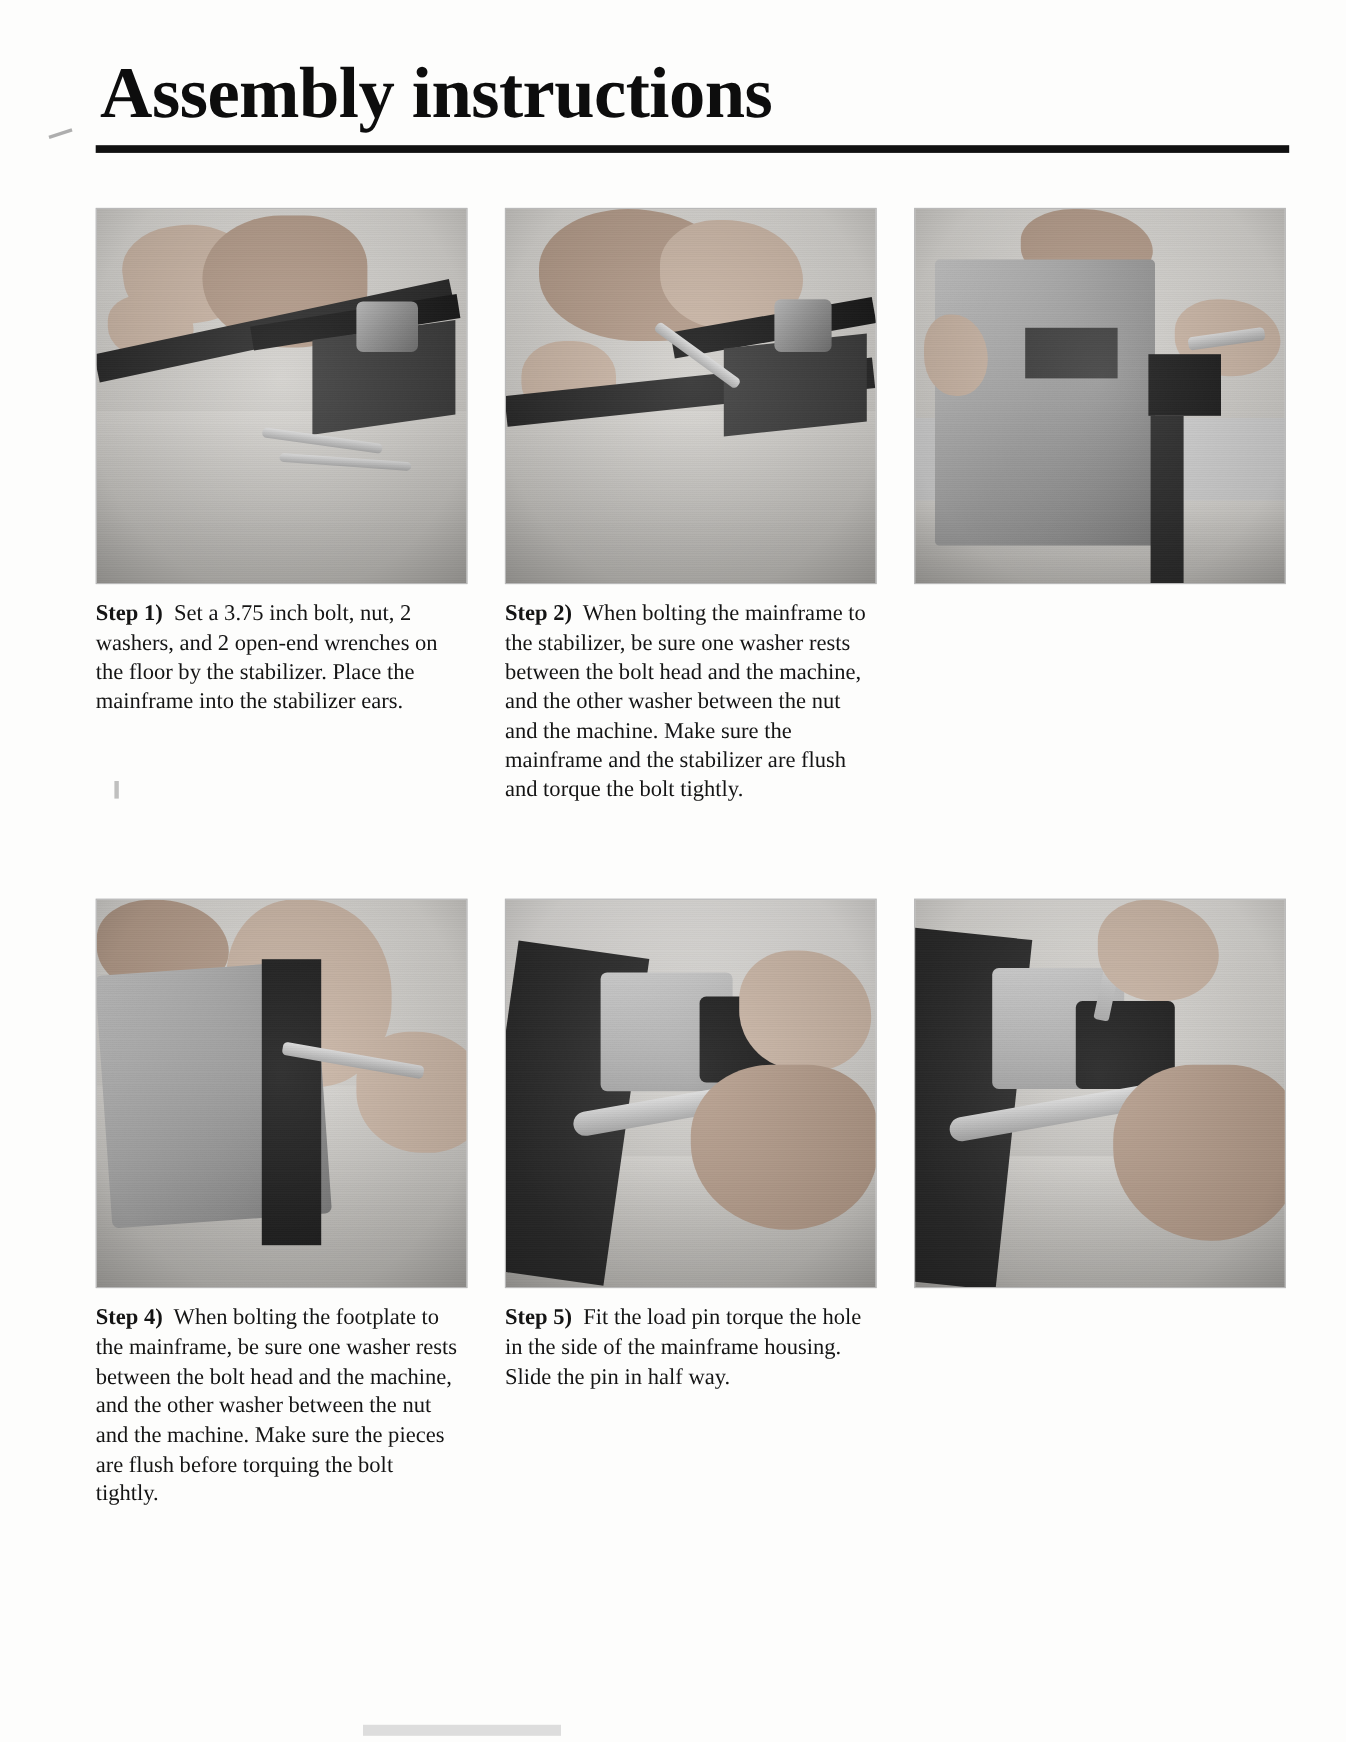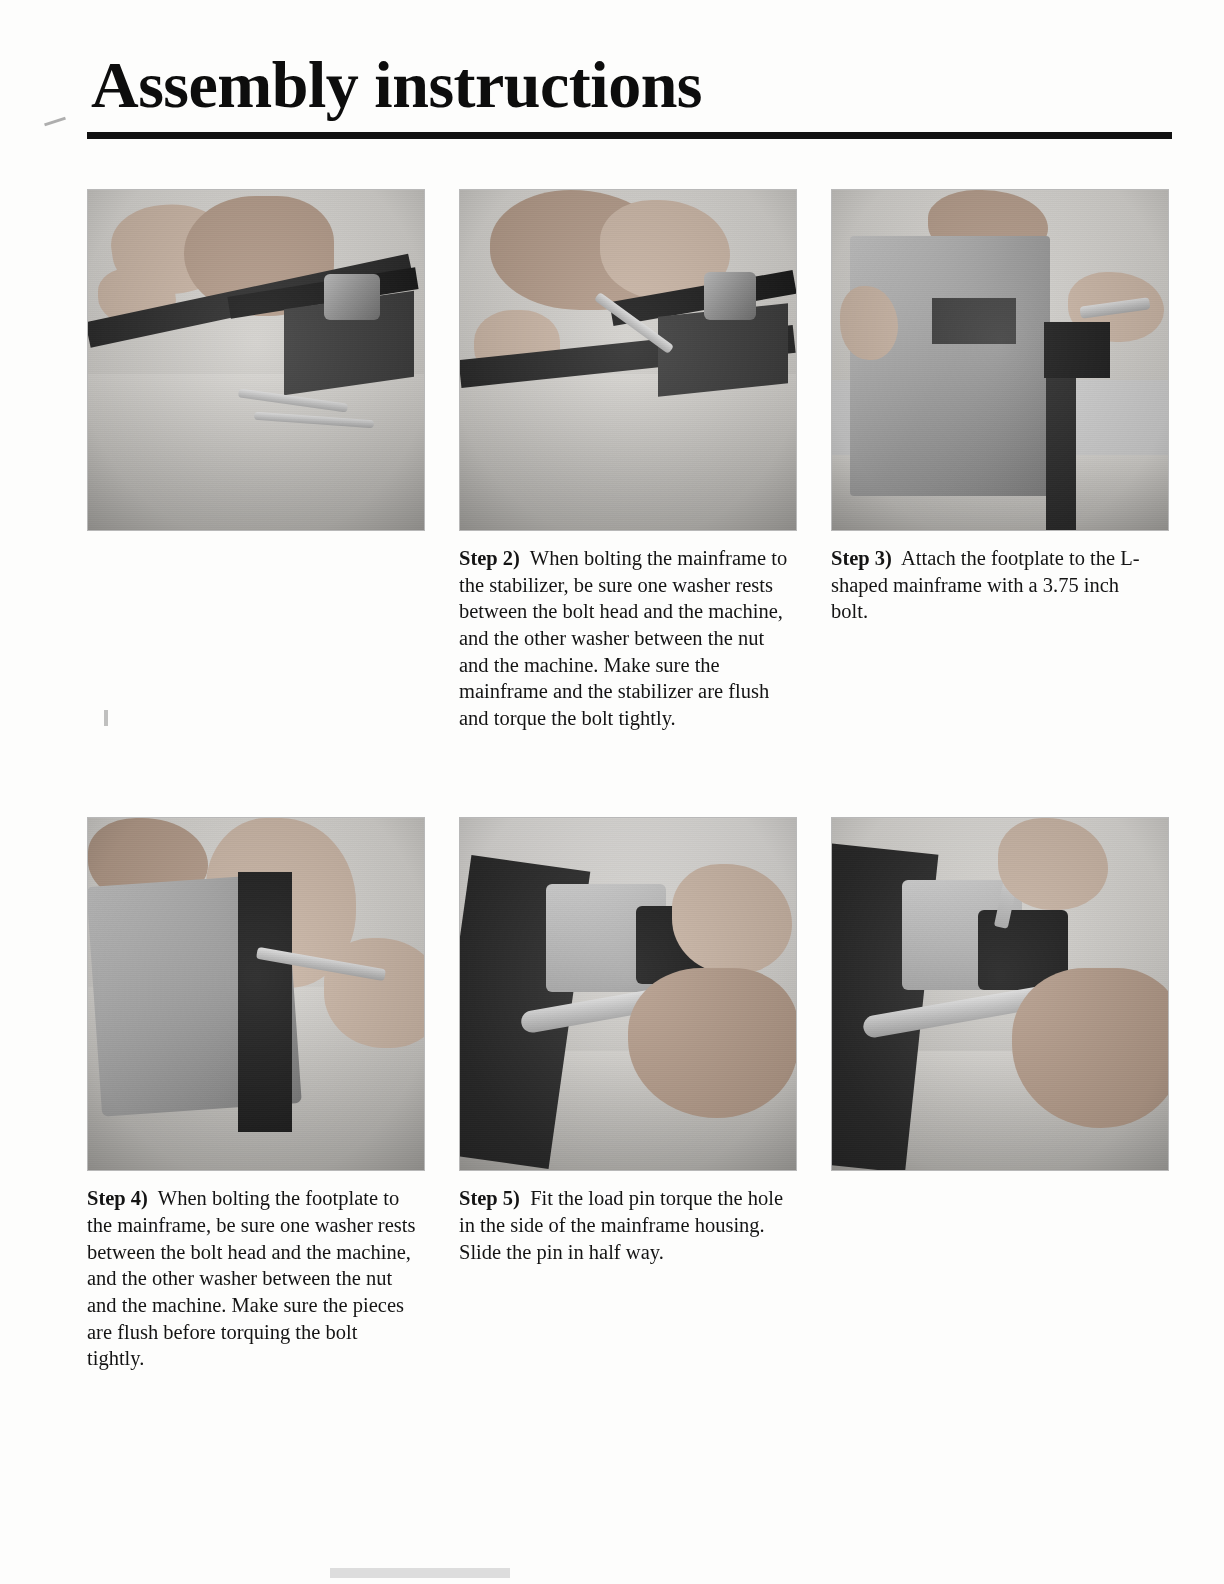--- a/index.html
+++ b/index.html
@@ -176,20 +176,24 @@
           <div class="skin" style="left:10px; top:78px; width:78px; height:58px;"></div>
           <div class="bar" style="left:0px; top:132px; width:330px; height:26px; transform:rotate(-12deg); transform-origin:left center;"></div>
           <div class="bar dark" style="left:140px; top:92px; width:190px; height:22px; transform:rotate(-9deg);"></div>
           <div class="bar mid" style="left:196px; top:110px; width:130px; height:86px; transform:skewY(-8deg);"></div>
           <div class="plate" style="left:236px; top:84px; width:56px; height:46px;"></div>
           <div class="metal" style="left:150px; top:206px; width:110px; height:9px; transform:rotate(8deg);"></div>
           <div class="metal" style="left:166px; top:226px; width:120px; height:8px; transform:rotate(4deg);"></div>
           <div class="grain"></div>
           <div class="vignette"></div>
         </div>
+        <div class="caption">
+          <span class="lead">Step 1)&nbsp;</span>
+          <span>Set a 3.75 inch bolt, nut, 2 washers, and 2 open-end wrenches on the floor by the stabilizer. Place the mainframe into the stabilizer ears.</span>
+        </div>
       </div>
 
       <div class="step">
         <div class="photo">
           <div class="wall"></div>
           <div class="floor"></div>
           <div class="skin dark" style="left:30px; top:0px; width:180px; height:120px; border-radius:45% 55% 40% 50%;"></div>
           <div class="skin" style="left:140px; top:10px; width:130px; height:100px;"></div>
           <div class="skin" style="left:14px; top:120px; width:86px; height:70px; border-radius:45%;"></div>
           <div class="bar" style="left:0px; top:170px; width:336px; height:28px; transform:rotate(-6deg); transform-origin:left center;"></div>
@@ -213,24 +217,20 @@
           <div class="skin dark" style="left:96px; top:0px; width:120px; height:70px;"></div>
           <div class="plate" style="left:18px; top:46px; width:200px; height:260px; border-radius:4px; background:linear-gradient(120deg,#c9c9c9 0%, #9d9d9d 50%, #7c7c7c 100%);"></div>
           <div class="bar mid" style="left:100px; top:108px; width:84px; height:46px;"></div>
           <div class="skin" style="left:8px; top:96px; width:58px; height:74px;"></div>
           <div class="skin" style="left:236px; top:82px; width:96px; height:70px;"></div>
           <div class="bar dark" style="left:212px; top:132px; width:66px; height:56px;"></div>
           <div class="bar" style="left:214px; top:188px; width:30px; height:152px;"></div>
           <div class="metal" style="left:248px; top:112px; width:70px; height:12px; transform:rotate(-8deg);"></div>
           <div class="grain"></div>
           <div class="vignette"></div>
-        </div>
-        <div class="caption">
-          <span class="lead">Step 3)&nbsp;</span>
-          <span>Attach the footplate to the L-shaped mainframe with a 3.75 inch bolt.</span>
         </div>
       </div>
 
     </div>
 
     <div class="row-gap"></div>
 
     <div class="steps-grid" style="margin-top:0;">
 
       <div class="step">

